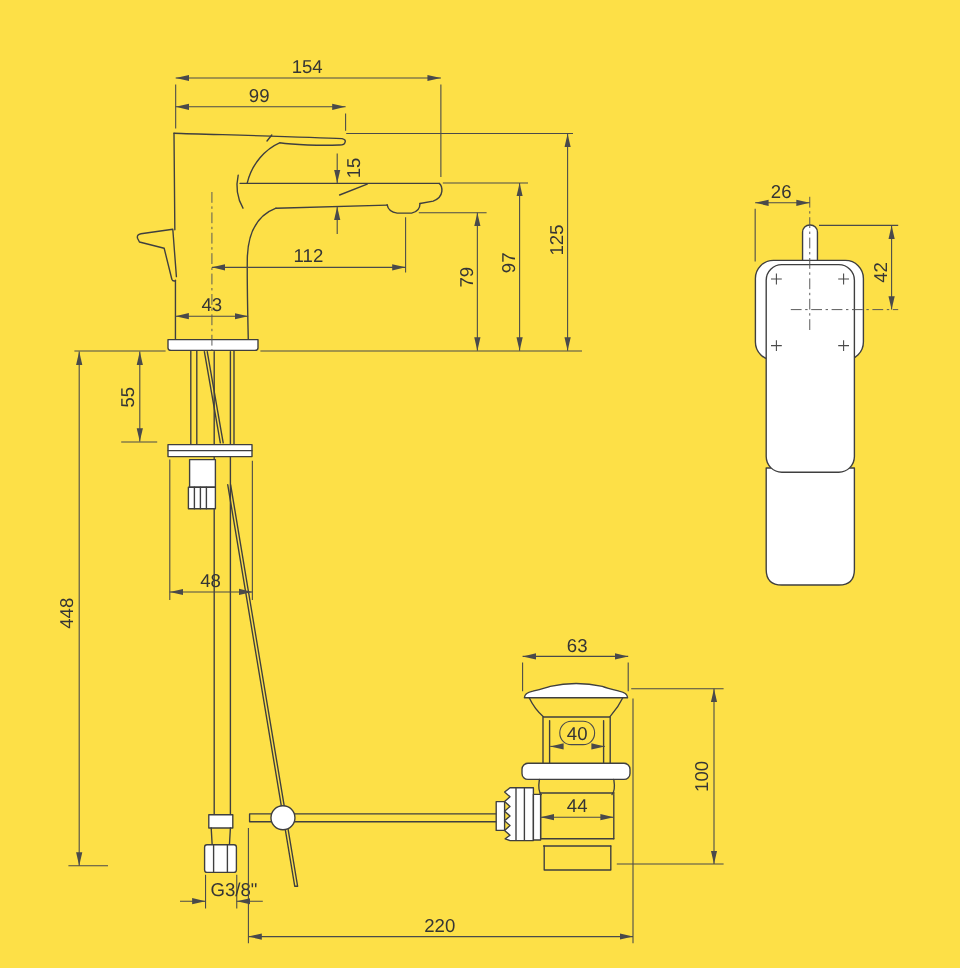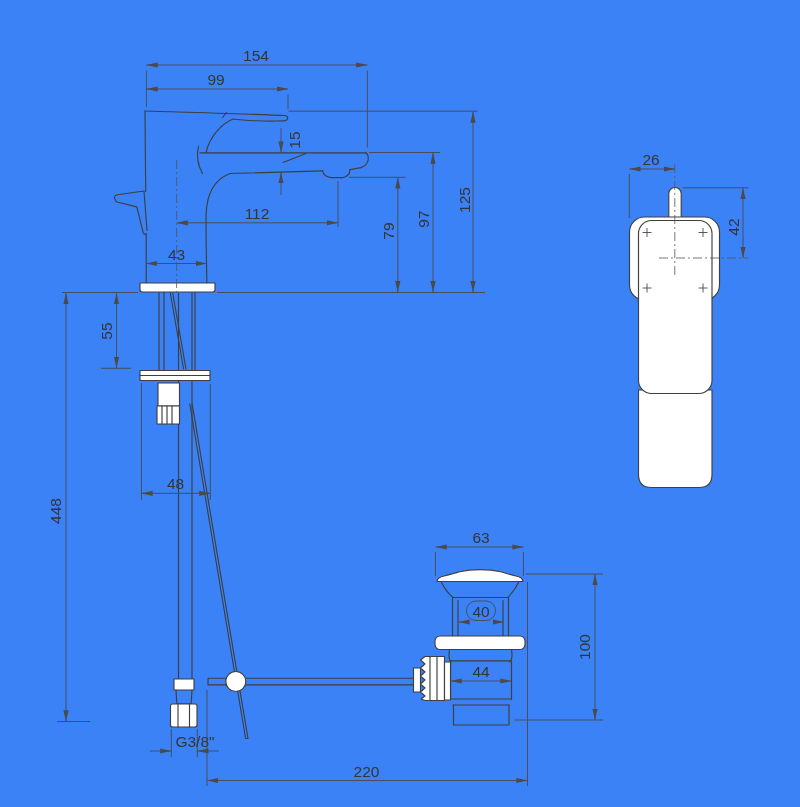--- a/index.html
+++ b/index.html
@@ -1,16 +1,16 @@
 <!DOCTYPE html>
 <html><head>
 <meta charset="utf-8">
 <style>
   html,body{margin:0;padding:0;background:#ffffff;}
-  #stage{position:relative;width:800px;height:807px;background:#3b82f6;overflow:hidden;}
+  #stage{position:relative;width:800px;height:807px;background:#fde047;overflow:hidden;}
   svg{display:block;}
   .ol{fill:none;stroke:#3f3f3f;stroke-width:1.15;stroke-linecap:round;stroke-linejoin:round;}
   .olf{fill:#ffffff;stroke:#3f3f3f;stroke-width:1.15;stroke-linejoin:round;}
   .dl{fill:none;stroke:#4a4a4a;stroke-width:0.9;}
   .cl{fill:none;stroke:#555;stroke-width:0.8;stroke-dasharray:9 3 2 3;}
   .dim{font-family:"Liberation Sans",sans-serif;font-size:15.5px;fill:#353535;}
 </style>
 </head>
 <body>
 

